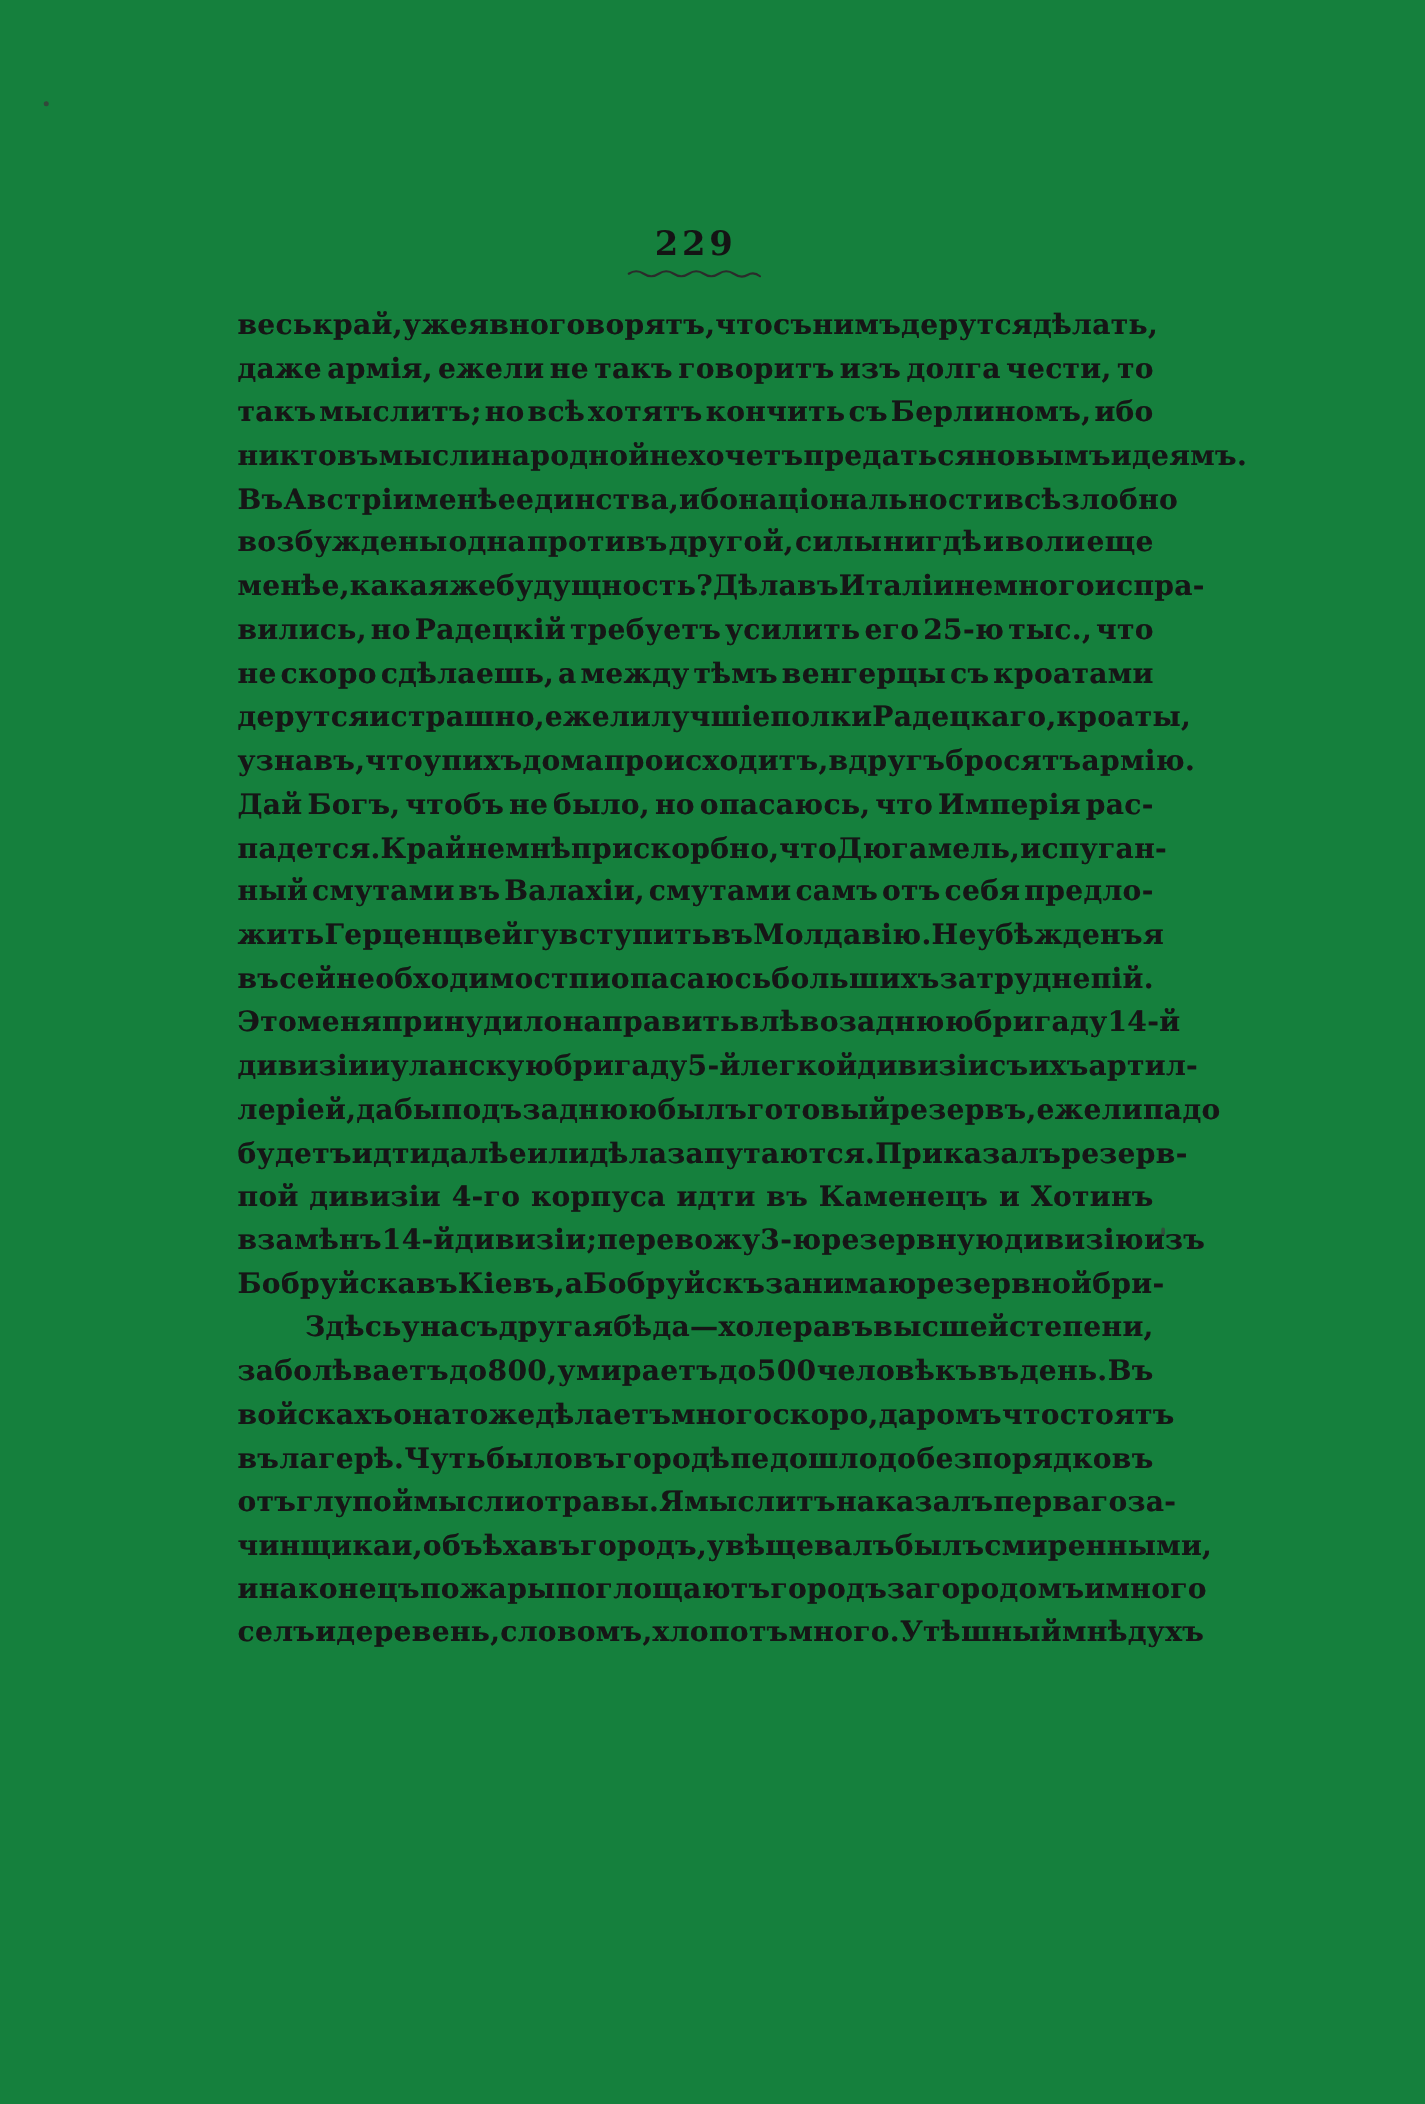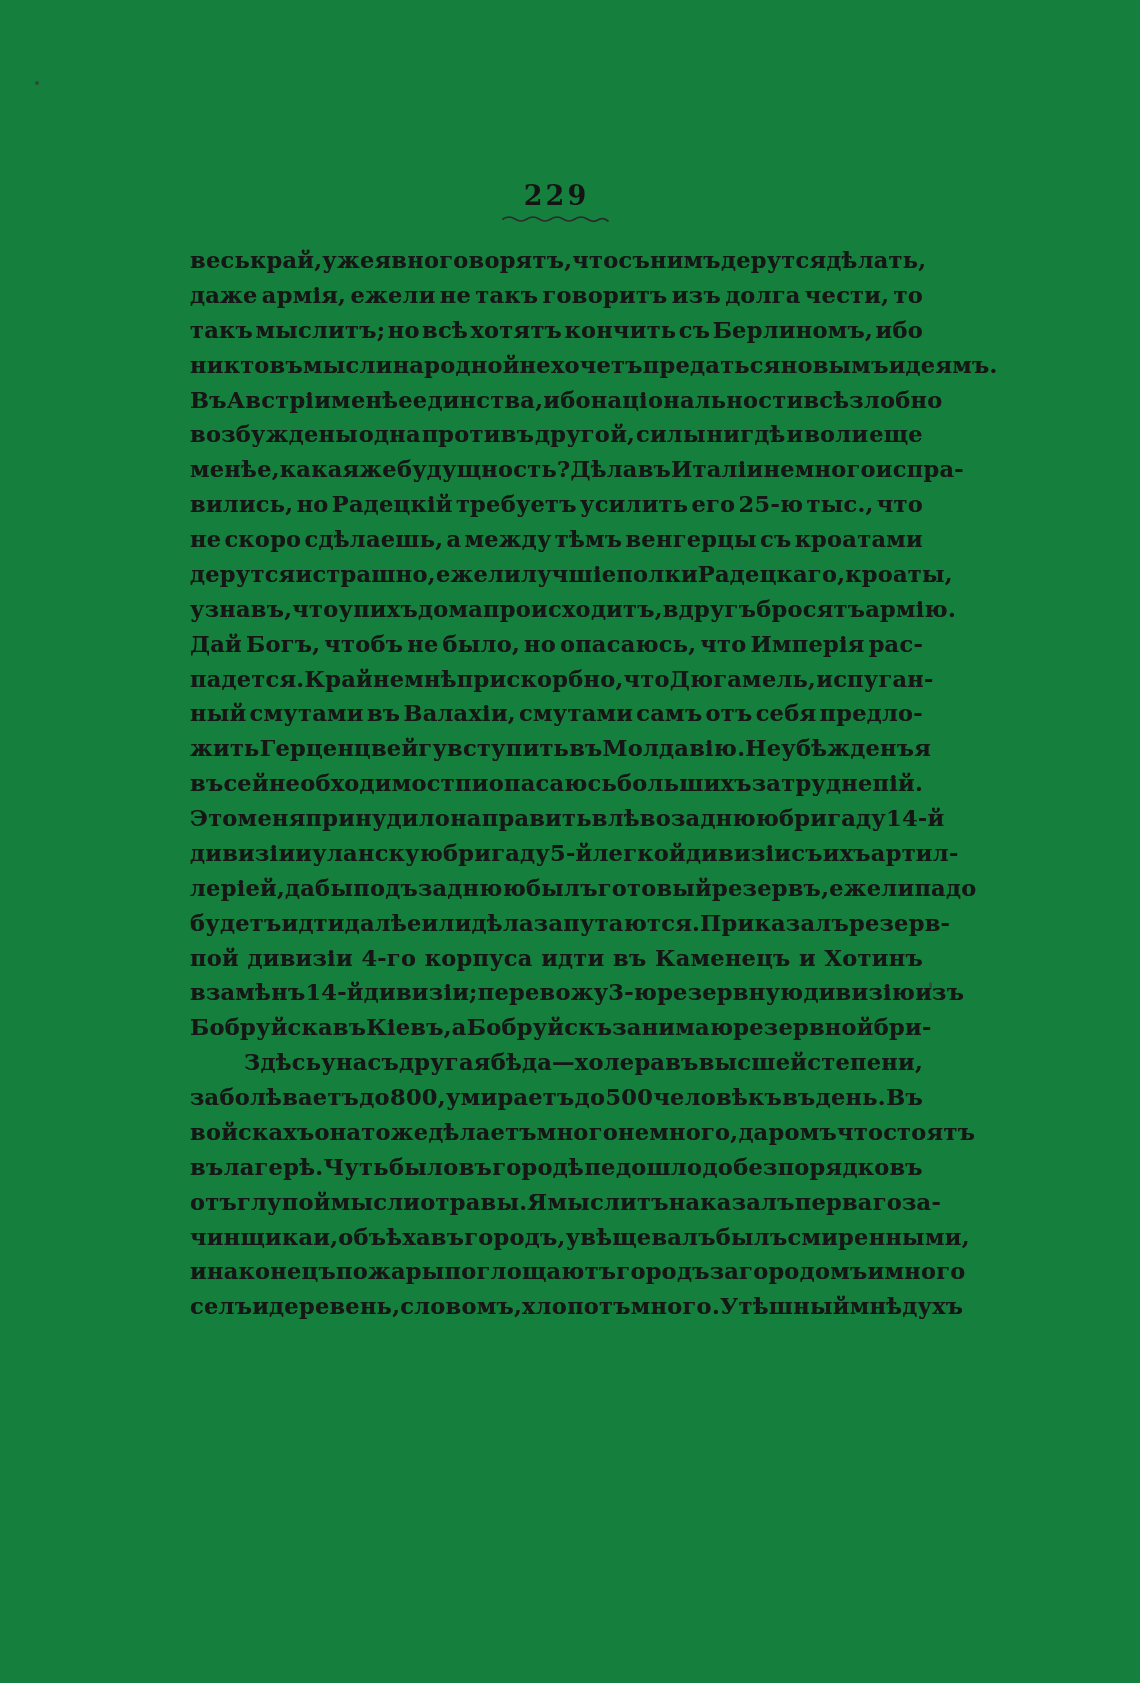--- a/index.html
+++ b/index.html
@@ -349,21 +349,21 @@
         <span>въ</span>
         <span>день.</span>
         <span>Въ</span>
       </div>
       <div class="line">
         <span>войскахъ</span>
         <span>она</span>
         <span>тоже</span>
         <span>дѣлаетъ</span>
         <span>много</span>
-        <span>немного,</span>
+        <span>скоро,</span>
         <span>даромъ</span>
         <span>что</span>
         <span>стоятъ</span>
       </div>
       <div class="line">
         <span>въ</span>
         <span>лагерѣ.</span>
         <span>Чуть</span>
         <span>было</span>
         <span>въ</span>

